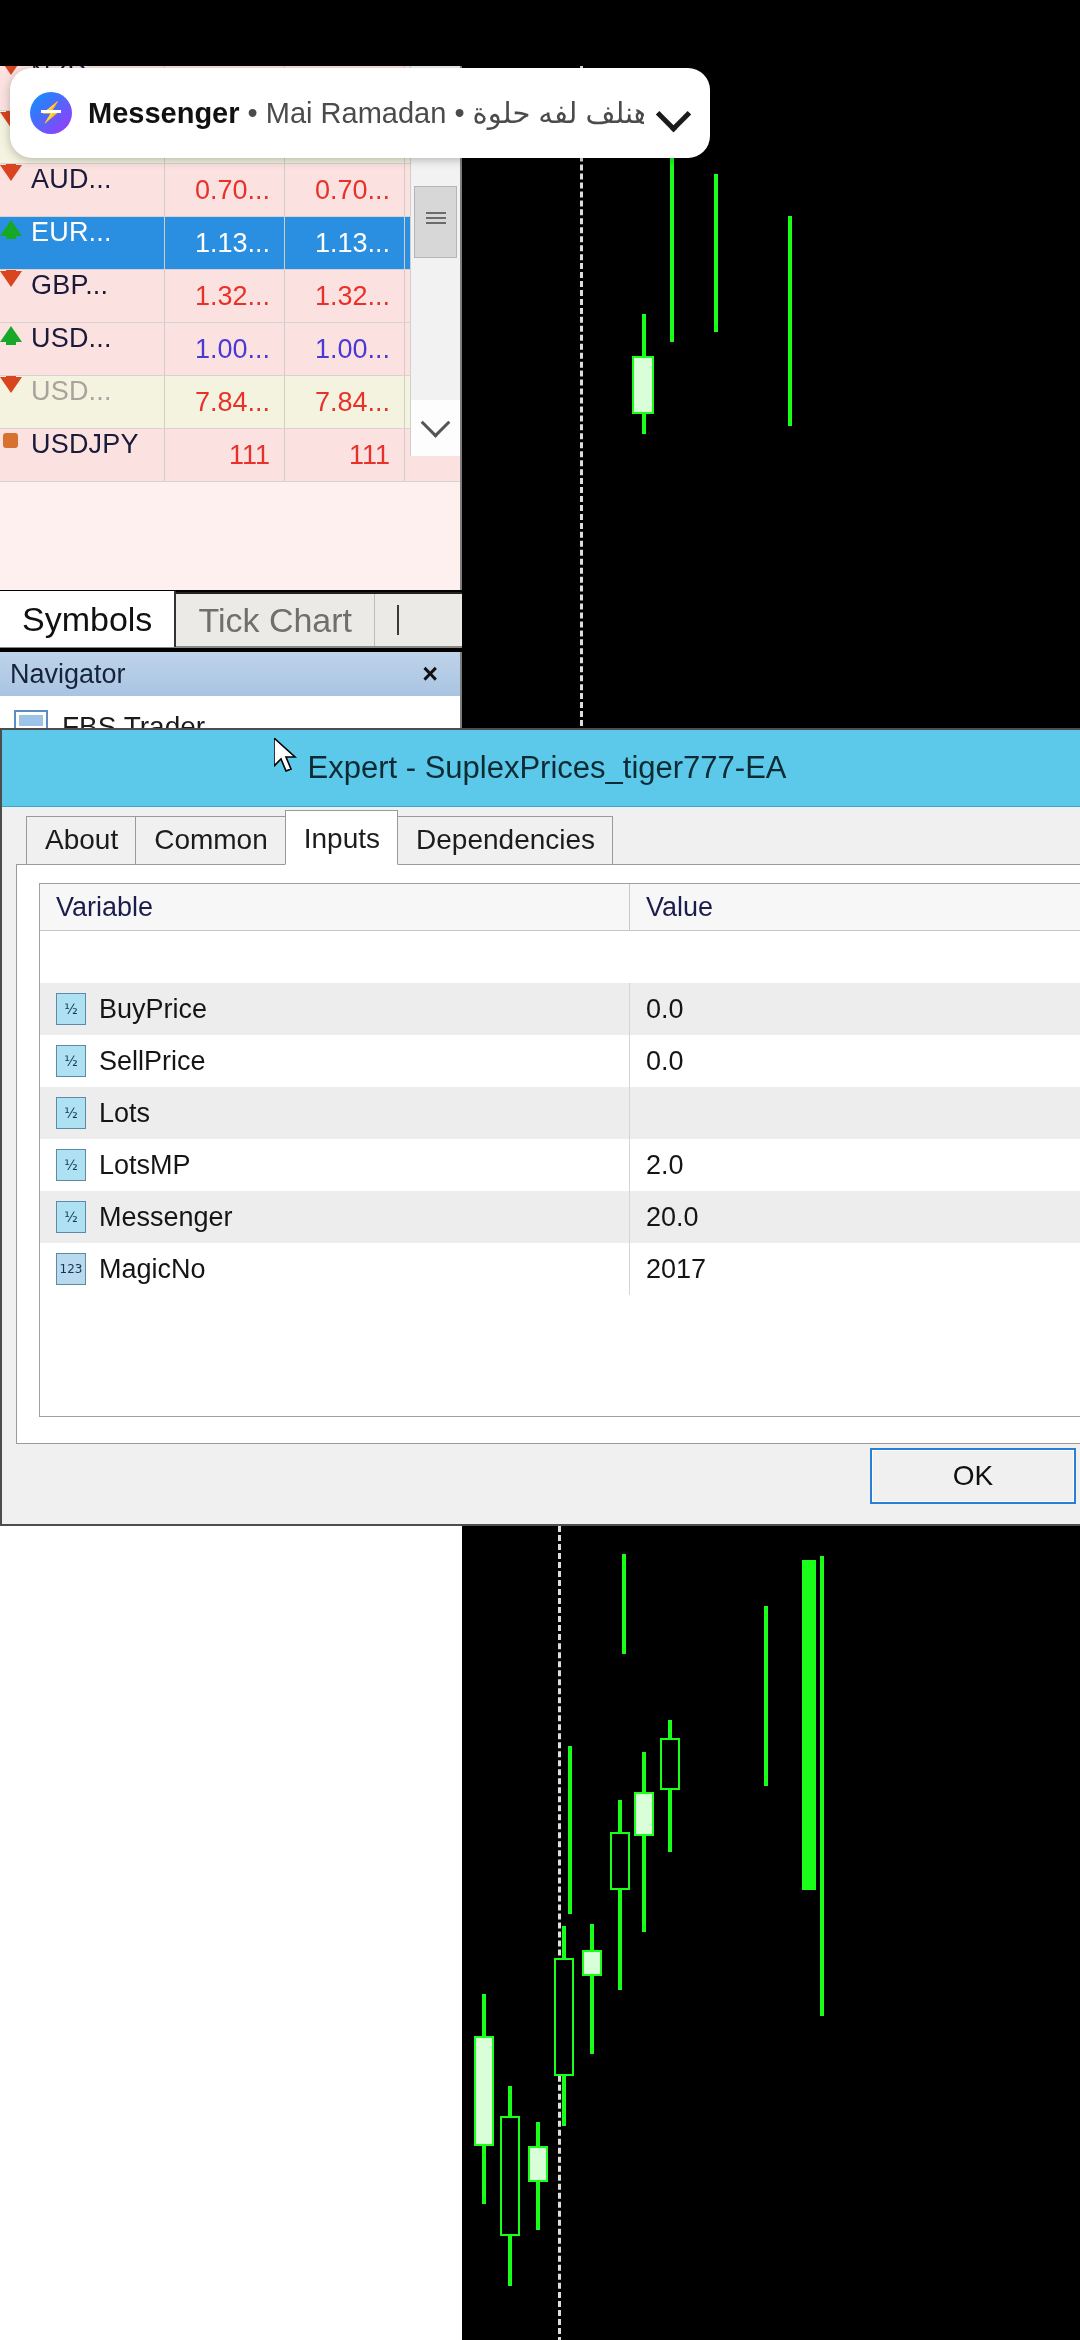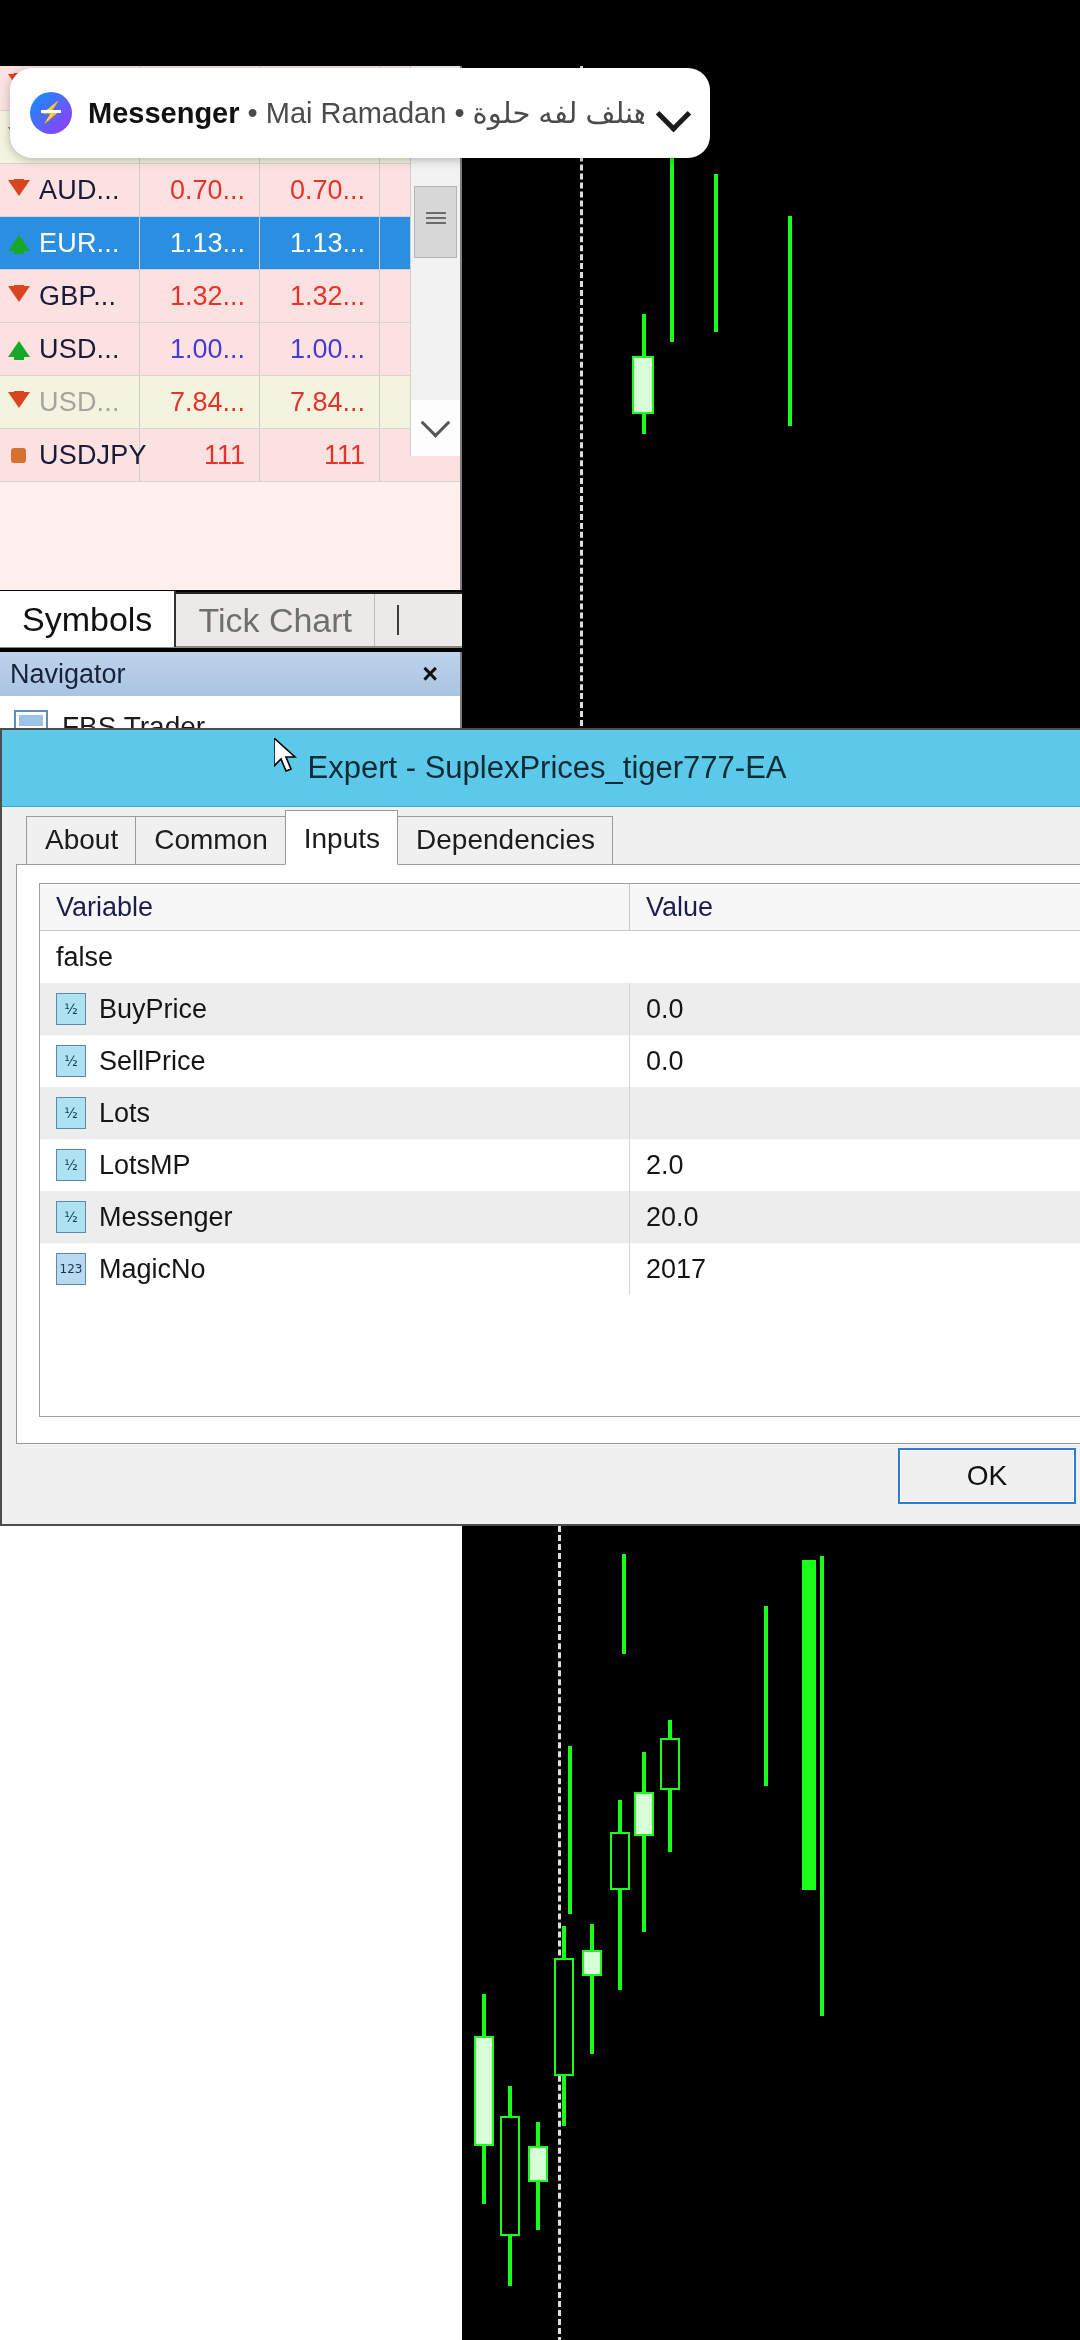--- a/index.html
+++ b/index.html
@@ -46,24 +46,23 @@
     height: 53px;
     display: flex;
     align-items: center;
     border-bottom: 1px solid #d8d3cf;
     box-sizing: border-box;
   }
   .mw-row.even { background: #f4f3df; }
   .mw-row.odd  { background: #fbe2e0; }
   .mw-row.sel  { background: #2a8fe0; }
   .mw-cell-sym {
-    width: 140px;
-    padding-left: 8px;
-    display: flex;
-    align-items: center;
+    width: 165px;
+    padding-left: 0;
+    display: flex;
     gap: 9px;
     box-sizing: border-box;
     border-right: 1px solid #d2cdc9;
     height: 100%;
   }
   .mw-cell-bid, .mw-cell-ask {
     width: 120px;
     text-align: right;
     padding-right: 14px;
     box-sizing: border-box;
@@ -457,21 +456,21 @@
 
   .dlg-footer {
     position: absolute;
     left: 0; bottom: 0;
     width: 100%;
     height: 84px;
   }
   .ok-button {
     position: absolute;
     right: 16px; top: 8px;
-    width: 178px; height: 56px;
+    width: 206px; height: 56px;
     background: #f0f0f0;
     border: 2px solid #2a7fd4;
     box-shadow: inset 0 0 0 1px #ffffff;
     display: flex; align-items: center; justify-content: center;
     font-size: 28px;
     color: #101010;
     box-sizing: border-box;
   }
 
   
@@ -763,21 +762,20 @@
 
     <div class="dlg-body">
       <div class="grid-wrap">
 
         <div class="grid-header">
           <div class="gh-cell var">Variable</div>
           <div class="gh-cell val">Value</div>
         </div>
 
         <div class="grid-row">
-          <div class="gr-val">false</div>
         </div>
 
         <div class="grid-row alt">
           <div class="gr-var">
             <span class="var-ico num">½</span>
             <span class="gr-label">BuyPrice</span>
           </div>
           <div class="gr-val">0.0</div>
         </div>
 

